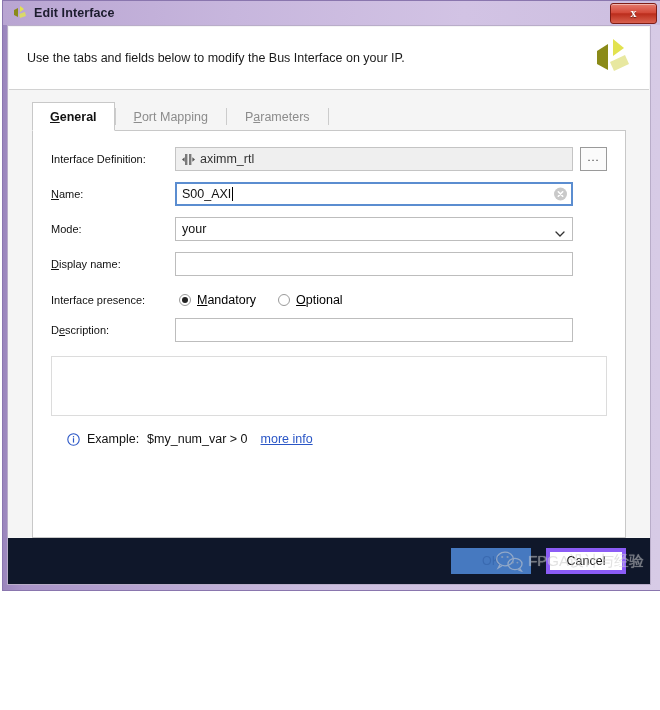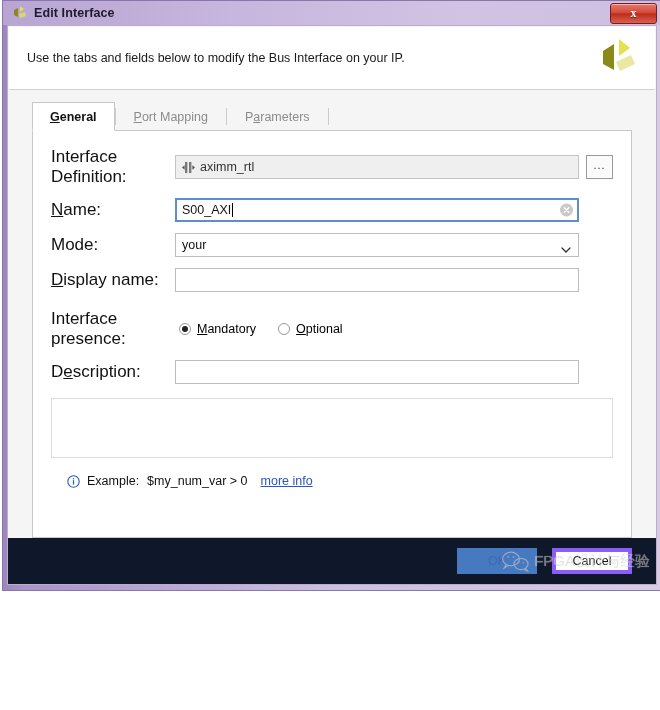--- a/index.html
+++ b/index.html
@@ -72,21 +72,21 @@
     color: #ffffff;
     font-size: 12px;
     font-weight: bold;
     font-family: "Liberation Serif", serif;
     text-shadow: 0 1px 1px rgba(0,0,0,0.5);
   }
 
   
   .dialog-body {
     flex: 1;
-    margin: 0 4px 5px 4px;
+    margin: 0 10px 5px 4px;
     background: #f5f5f5;
     border: 1px solid #b9adc9;
     display: flex;
     flex-direction: column;
     position: relative;
     overflow: hidden;
   }
 
   
   .banner {
@@ -172,21 +172,21 @@
 
   
   .frow {
     display: flex;
     align-items: center;
     margin-bottom: 11px;
   }
   .flabel {
     width: 124px;
     flex: 0 0 124px;
-    font-size: 17px;
+    font-size: 11px;
     color: #111111;
   }
   u { text-decoration: underline; }
 
   .field {
     flex: 1;
     height: 24px;
     box-sizing: border-box;
     border: 1px solid #bdbdbd;
     background: #ffffff;

